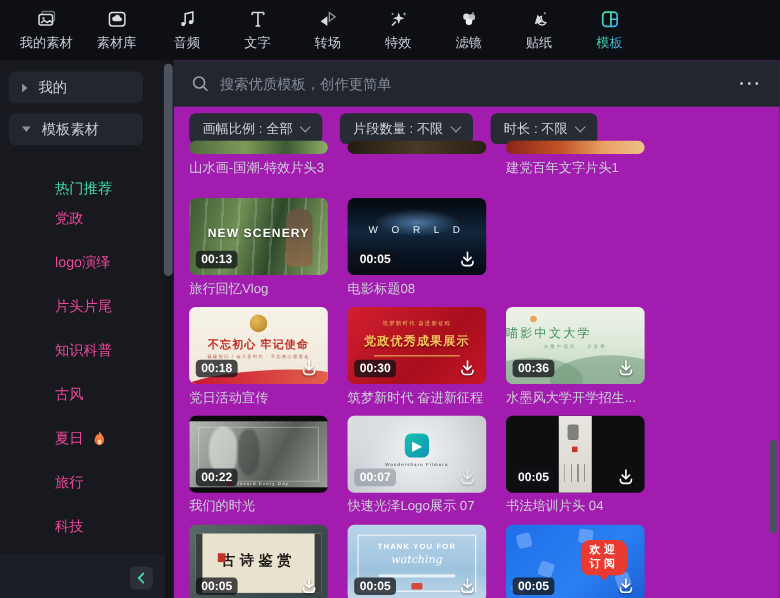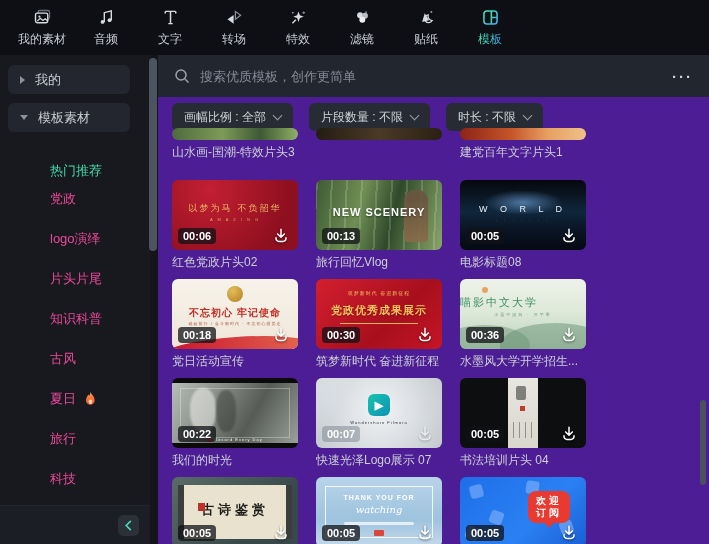--- a/index.html
+++ b/index.html
@@ -32,21 +32,21 @@
   .side-item.active { color:#45d9a6;margin-top:12px; }
   .side-bottom { position:absolute; left:0; top:450px; width:150px; height:39px; background:#1b1e25;
                  border-top:1px solid #22252c; }
   .collapse-btn { position:absolute; left:118px; top:9px; width:21px; height:21px; background:#2b3039;
                   border-radius:5px; display:flex; align-items:center; justify-content:center; cursor:pointer; }
   .collapse-btn svg { width:11px; height:11px; }
   .side-scrollbar { position:absolute; left:149px; top:58px; width:8px; height:193px;
                     background:#4c5460; border-radius:4px; }
 
   
-  .main { position:absolute; left:158px; top:55px; width:551px; height:489px; background:#4c1d95; }
+  .main { position:absolute; left:158px; top:55px; width:551px; height:489px; background:#a21caf; }
   .searchbar { position:absolute; left:0; top:0; width:551px; height:42px; background:#22262e;
                display:flex; align-items:center; padding:0 16px; gap:10px; }
   .searchbar input { flex:1; background:transparent; border:none; outline:none; font-size:13px;
                      color:#d6dae0; font-family:"Liberation Sans",sans-serif; }
   .searchbar input::placeholder { color:#848b97; }
   .more-dots { font-size:15px; font-weight:bold; color:#cfd3da; letter-spacing:2px; cursor:pointer; }
 
   .filters { position:absolute; left:14px; top:48px; display:flex; gap:16px; }
   .chip { height:28px; background:#272b33; border-radius:6px; display:flex; align-items:center;
           padding:0 12px; gap:8px; cursor:pointer; }
@@ -192,20 +192,27 @@
     <svg viewBox="0 0 24 24">
       <rect x="7" y="4" width="13" height="10" rx="2" fill="none" stroke="#6b7078" stroke-width="1.5"></rect>
       <rect x="4" y="7" width="14" height="11" rx="2" fill="#0d0f14" stroke="#d8dbe0" stroke-width="1.6"></rect>
       <circle cx="8.5" cy="11" r="1.2" fill="#d8dbe0"></circle>
       <path d="M6 16l3.5-3 3 2.5 2.5-2 3 2.5" fill="none" stroke="#d8dbe0" stroke-width="1.4"></path>
     </svg>
     <span class="nav-label">我的素材</span>
   </div>
   <div class="nav-item">
     <svg viewBox="0 0 24 24">
+      <rect x="4" y="5" width="16" height="14" rx="3" fill="none" stroke="#d8dbe0" stroke-width="1.6"></rect>
+      <path d="M9 14a2.4 2.4 0 0 1 .4-4.8 3 3 0 0 1 5.8.6 2.1 2.1 0 0 1-.4 4.2z" fill="#d8dbe0"></path>
+    </svg>
+    <span class="nav-label">素材库</span>
+  </div>
+  <div class="nav-item">
+    <svg viewBox="0 0 24 24">
       <path d="M9.5 17V6.5L17.5 4.5V15" fill="none" stroke="#d8dbe0" stroke-width="1.6"></path>
       <circle cx="7.5" cy="17" r="2.2" fill="#d8dbe0"></circle>
       <circle cx="15.5" cy="15" r="2.2" fill="#d8dbe0"></circle>
     </svg>
     <span class="nav-label">音频</span>
   </div>
   <div class="nav-item">
     <svg viewBox="0 0 24 24">
       <path d="M6 5h12M6 5v2.5M18 5v2.5M12 5v14M9.5 19h5" fill="none" stroke="#d8dbe0" stroke-width="1.7"></path>
     </svg>
@@ -351,33 +358,20 @@
       <div class="thumb sliver t-sliver2"></div>
     </div>
     <div class="card">
       <div class="thumb sliver t-sliver3"></div>
       <div class="card-title">建党百年文字片头1</div>
     </div>
   </div>
 
   <div class="row" style="top:125px">
     <div class="card">
-      <div class="thumb t-red1">
-        <div class="gold-line">以梦为马 不负韶华</div>
-        <div class="gold-sub">A M A Z I N G</div>
-        <span class="dur">00:06</span>
-        <span class="dl">
-          <svg viewBox="0 0 24 24">
-              <path d="M12 4v9M8 9.5l4 4 4-4M6 14v1a3.5 3.5 0 0 0 3.5 3.5h5A3.5 3.5 0 0 0 18 15v-1" fill="none" stroke="#fff" stroke-width="1.8" stroke-linecap="round" stroke-linejoin="round"></path>
-            </svg>
-        </span>
-      </div>
-      <div class="card-title">红色党政片头02</div>
-    </div>
-    <div class="card">
       <div class="thumb t-travel">
         <div class="streaks"></div>
         <div class="person"></div>
         <div class="big-cap">NEW SCENERY</div>
         <span class="dur">00:13</span>
       </div>
       <div class="card-title">旅行回忆Vlog</div>
     </div>
     <div class="card">
       <div class="thumb t-world">

